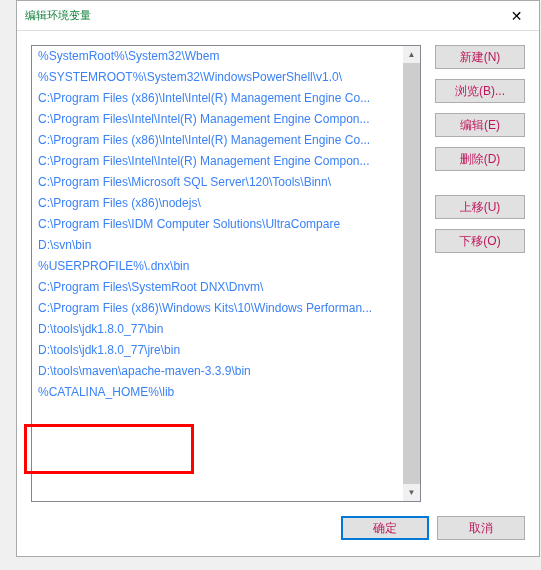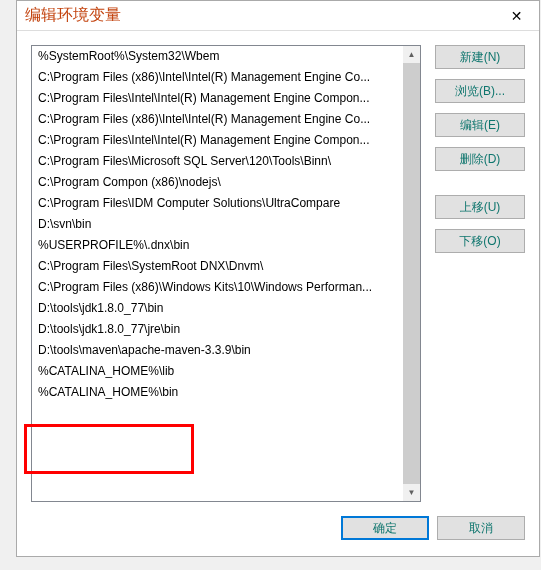--- a/index.html
+++ b/index.html
@@ -27,22 +27,22 @@
   .titlebar {
     display: flex;
     align-items: center;
     justify-content: space-between;
     height: 30px;
     padding-left: 8px;
     background: #ffffff;
     border-bottom: 1px solid #dddddd;
   }
   .titlebar .title {
-    font-size: 16px;
-    color: #c2410c;
+    font-size: 11px;
+    color: #15803d;
   }
   .close-btn {
     width: 45px;
     height: 30px;
     display: flex;
     align-items: center;
     justify-content: center;
     font-size: 14px;
     color: #000;
     background: transparent;
@@ -65,21 +65,21 @@
     height: 457px;
   }
   .list-inner {
     position: absolute;
     left: 0; top: 0; right: 17px; bottom: 0;
     overflow: hidden;
   }
   .list-item {
     padding: 3px 6px 3px 6px;
     font-size: 12px;
-    color: #000000;
+    color: #3b82f6;
     white-space: nowrap;
     overflow: hidden;
     text-overflow: ellipsis;
     line-height: 15px;
     height: 21px;
   }
   .scrollbar {
     position: absolute;
     right: 0; top: 0; bottom: 0;
     width: 17px;
@@ -112,21 +112,21 @@
     width: 90px;
     display: flex;
     flex-direction: column;
   }
   .btn {
     height: 24px;
     border: 1px solid #adadad;
     background: #e1e1e1;
     font-size: 12px;
     font-family: inherit;
-    color: #0f766e;
+    color: #be185d;
     display: flex;
     align-items: center;
     justify-content: center;
     padding: 10px;
     margin-bottom: 10px;
   }
   .gap-big { margin-top: 14px; }
   .footer {
     display: flex;
     justify-content: flex-end;
@@ -171,36 +171,36 @@
     <button class="close-btn">
       <span>✕</span>
     </button>
   </div>
 
   <div class="content">
 
     <div class="list-container">
       <div class="list-inner">
         <div class="list-item">%SystemRoot%\System32\Wbem</div>
+        <div class="list-item">%SYSTEMROOT%\System32\WindowsPowerShell\v1.0\</div>
         <div class="list-item">C:\Program Files (x86)\Intel\Intel(R) Management Engine Co...</div>
         <div class="list-item">C:\Program Files\Intel\Intel(R) Management Engine Compon...</div>
         <div class="list-item">C:\Program Files (x86)\Intel\Intel(R) Management Engine Co...</div>
         <div class="list-item">C:\Program Files\Intel\Intel(R) Management Engine Compon...</div>
         <div class="list-item">C:\Program Files\Microsoft SQL Server\120\Tools\Binn\</div>
-        <div class="list-item">C:\Program Compon (x86)\nodejs\</div>
+        <div class="list-item">C:\Program Files (x86)\nodejs\</div>
         <div class="list-item">C:\Program Files\IDM Computer Solutions\UltraCompare</div>
         <div class="list-item">D:\svn\bin</div>
         <div class="list-item">%USERPROFILE%\.dnx\bin</div>
         <div class="list-item">C:\Program Files\SystemRoot DNX\Dnvm\</div>
         <div class="list-item">C:\Program Files (x86)\Windows Kits\10\Windows Performan...</div>
         <div class="list-item">D:\tools\jdk1.8.0_77\bin</div>
         <div class="list-item">D:\tools\jdk1.8.0_77\jre\bin</div>
         <div class="list-item">D:\tools\maven\apache-maven-3.3.9\bin</div>
         <div class="list-item">%CATALINA_HOME%\lib</div>
-        <div class="list-item">%CATALINA_HOME%\bin</div>
       </div>
       <div class="scrollbar">
         <div class="scroll-arrow">▲</div>
         <div class="scroll-track">
           <div class="scroll-thumb"></div>
         </div>
         <div class="scroll-arrow">▼</div>
       </div>
     </div>
 

